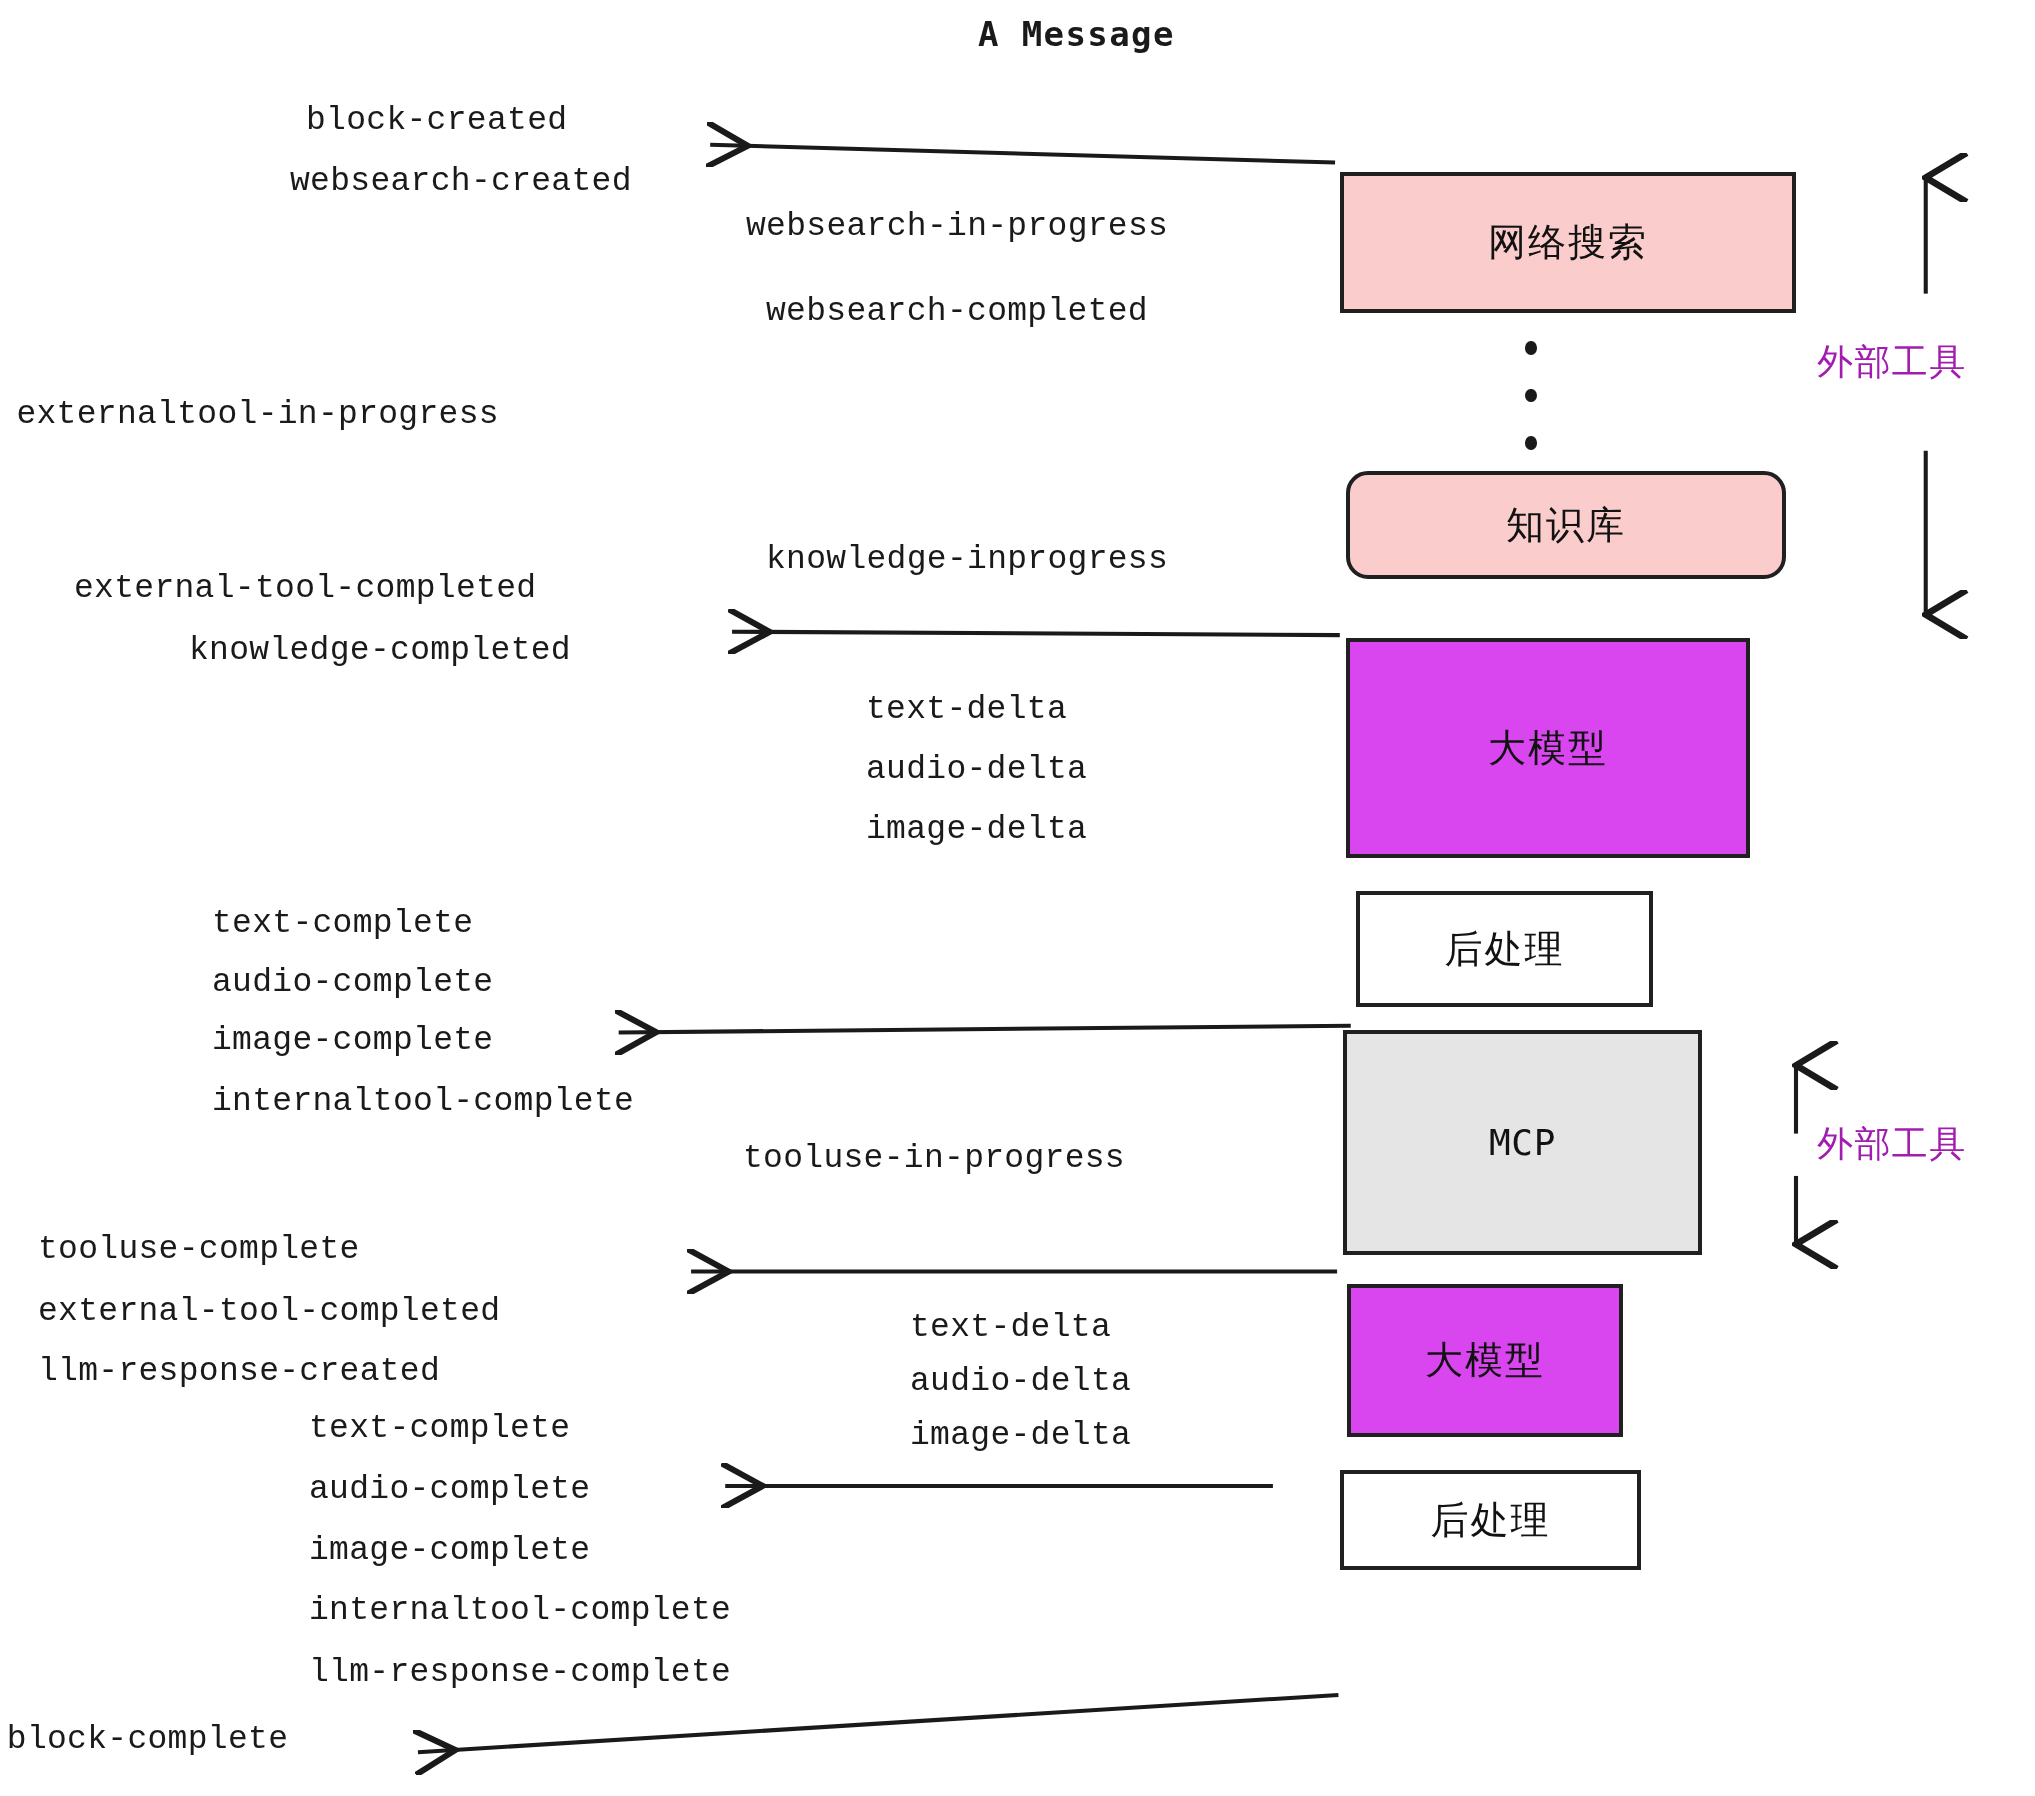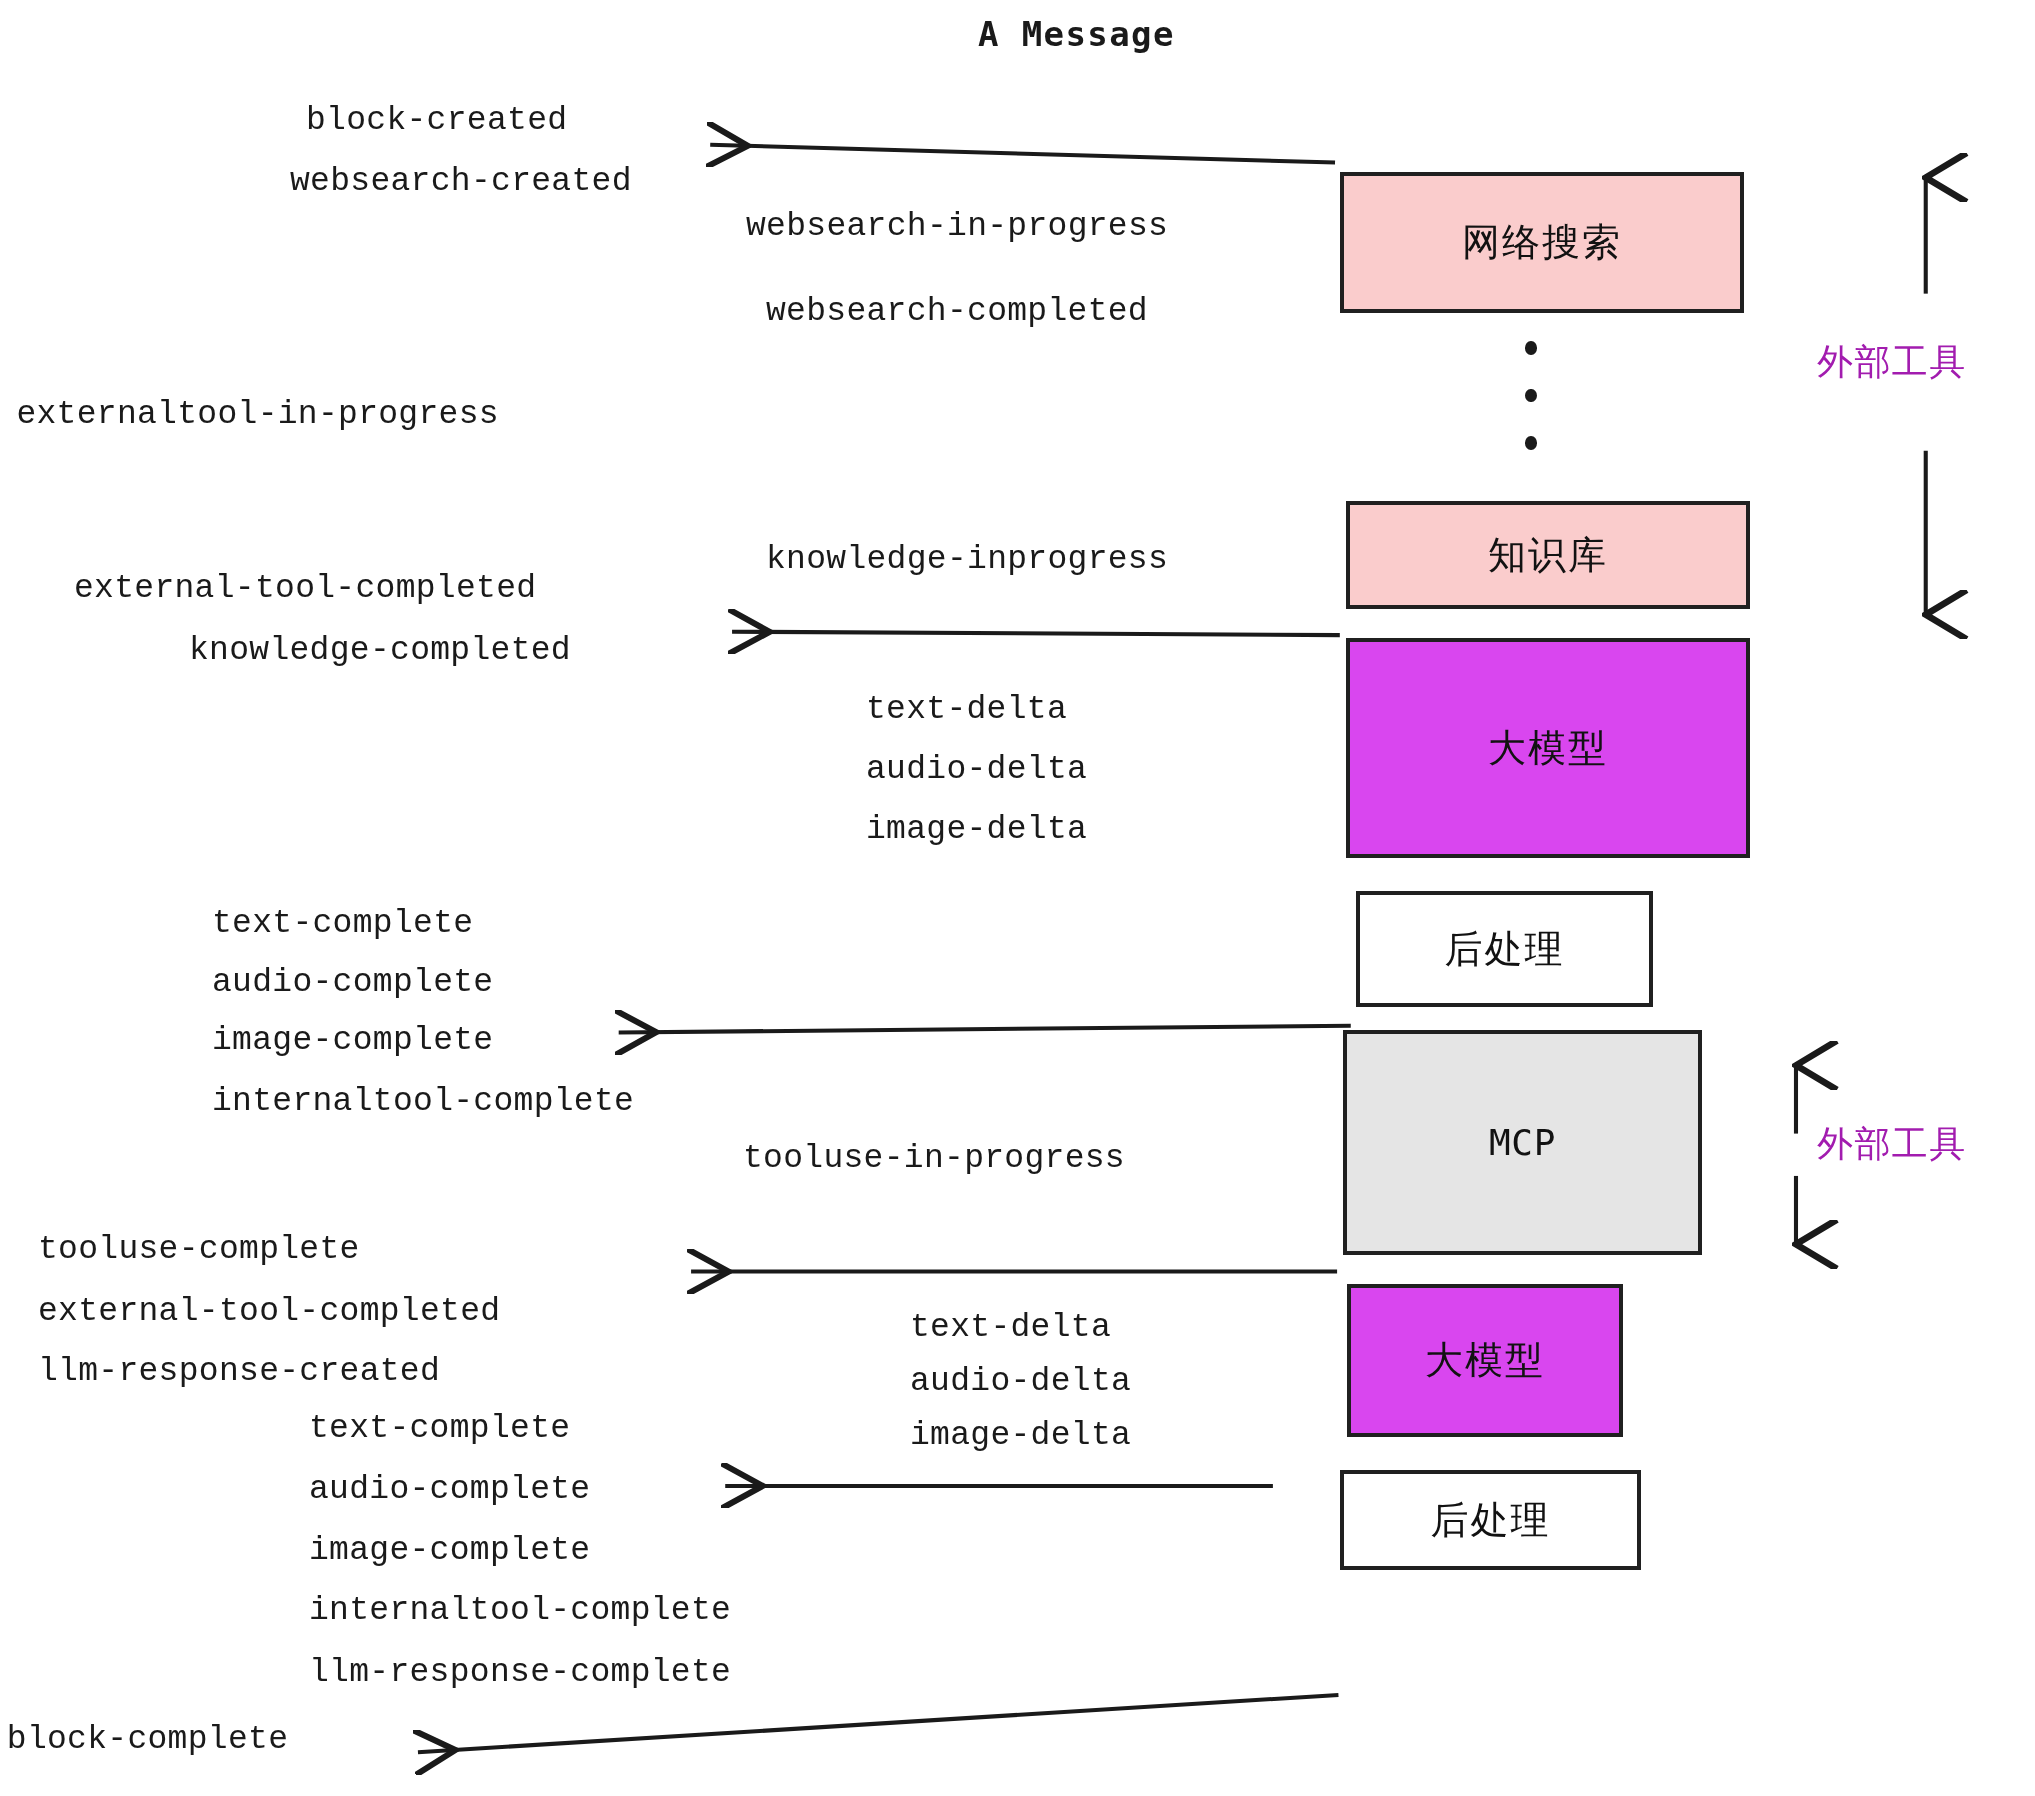--- a/index.html
+++ b/index.html
@@ -85,25 +85,25 @@
     pointer-events: none;
   }
 </style>
 </head>
 <body>
 
 <div id="canvas">
 
   <div class="title" style="left:978px; top:13.7px;">A Message</div>
 
-  <div class="node pink" style="left:1340px; top:172px; width:404px; height:141px;">
+  <div class="node pink" style="left:1340px; top:172px; width:456px; height:141px;">
     <span>网络搜索</span>
   </div>
 
-  <div class="node pink" style="left:1346px; top:501px; width:404px; height:108px;">
+  <div class="node pink" style="left:1346px; top:471px; width:440px; height:108px;border-radius:22px;">
     <span>知识库</span>
   </div>
 
   <div class="node green" style="left:1346px; top:638px; width:404px; height:220px;">
     <span>大模型</span>
   </div>
 
   <div class="node white" style="left:1356px; top:891px; width:297px; height:116px;">
     <span>后处理</span>
   </div>

